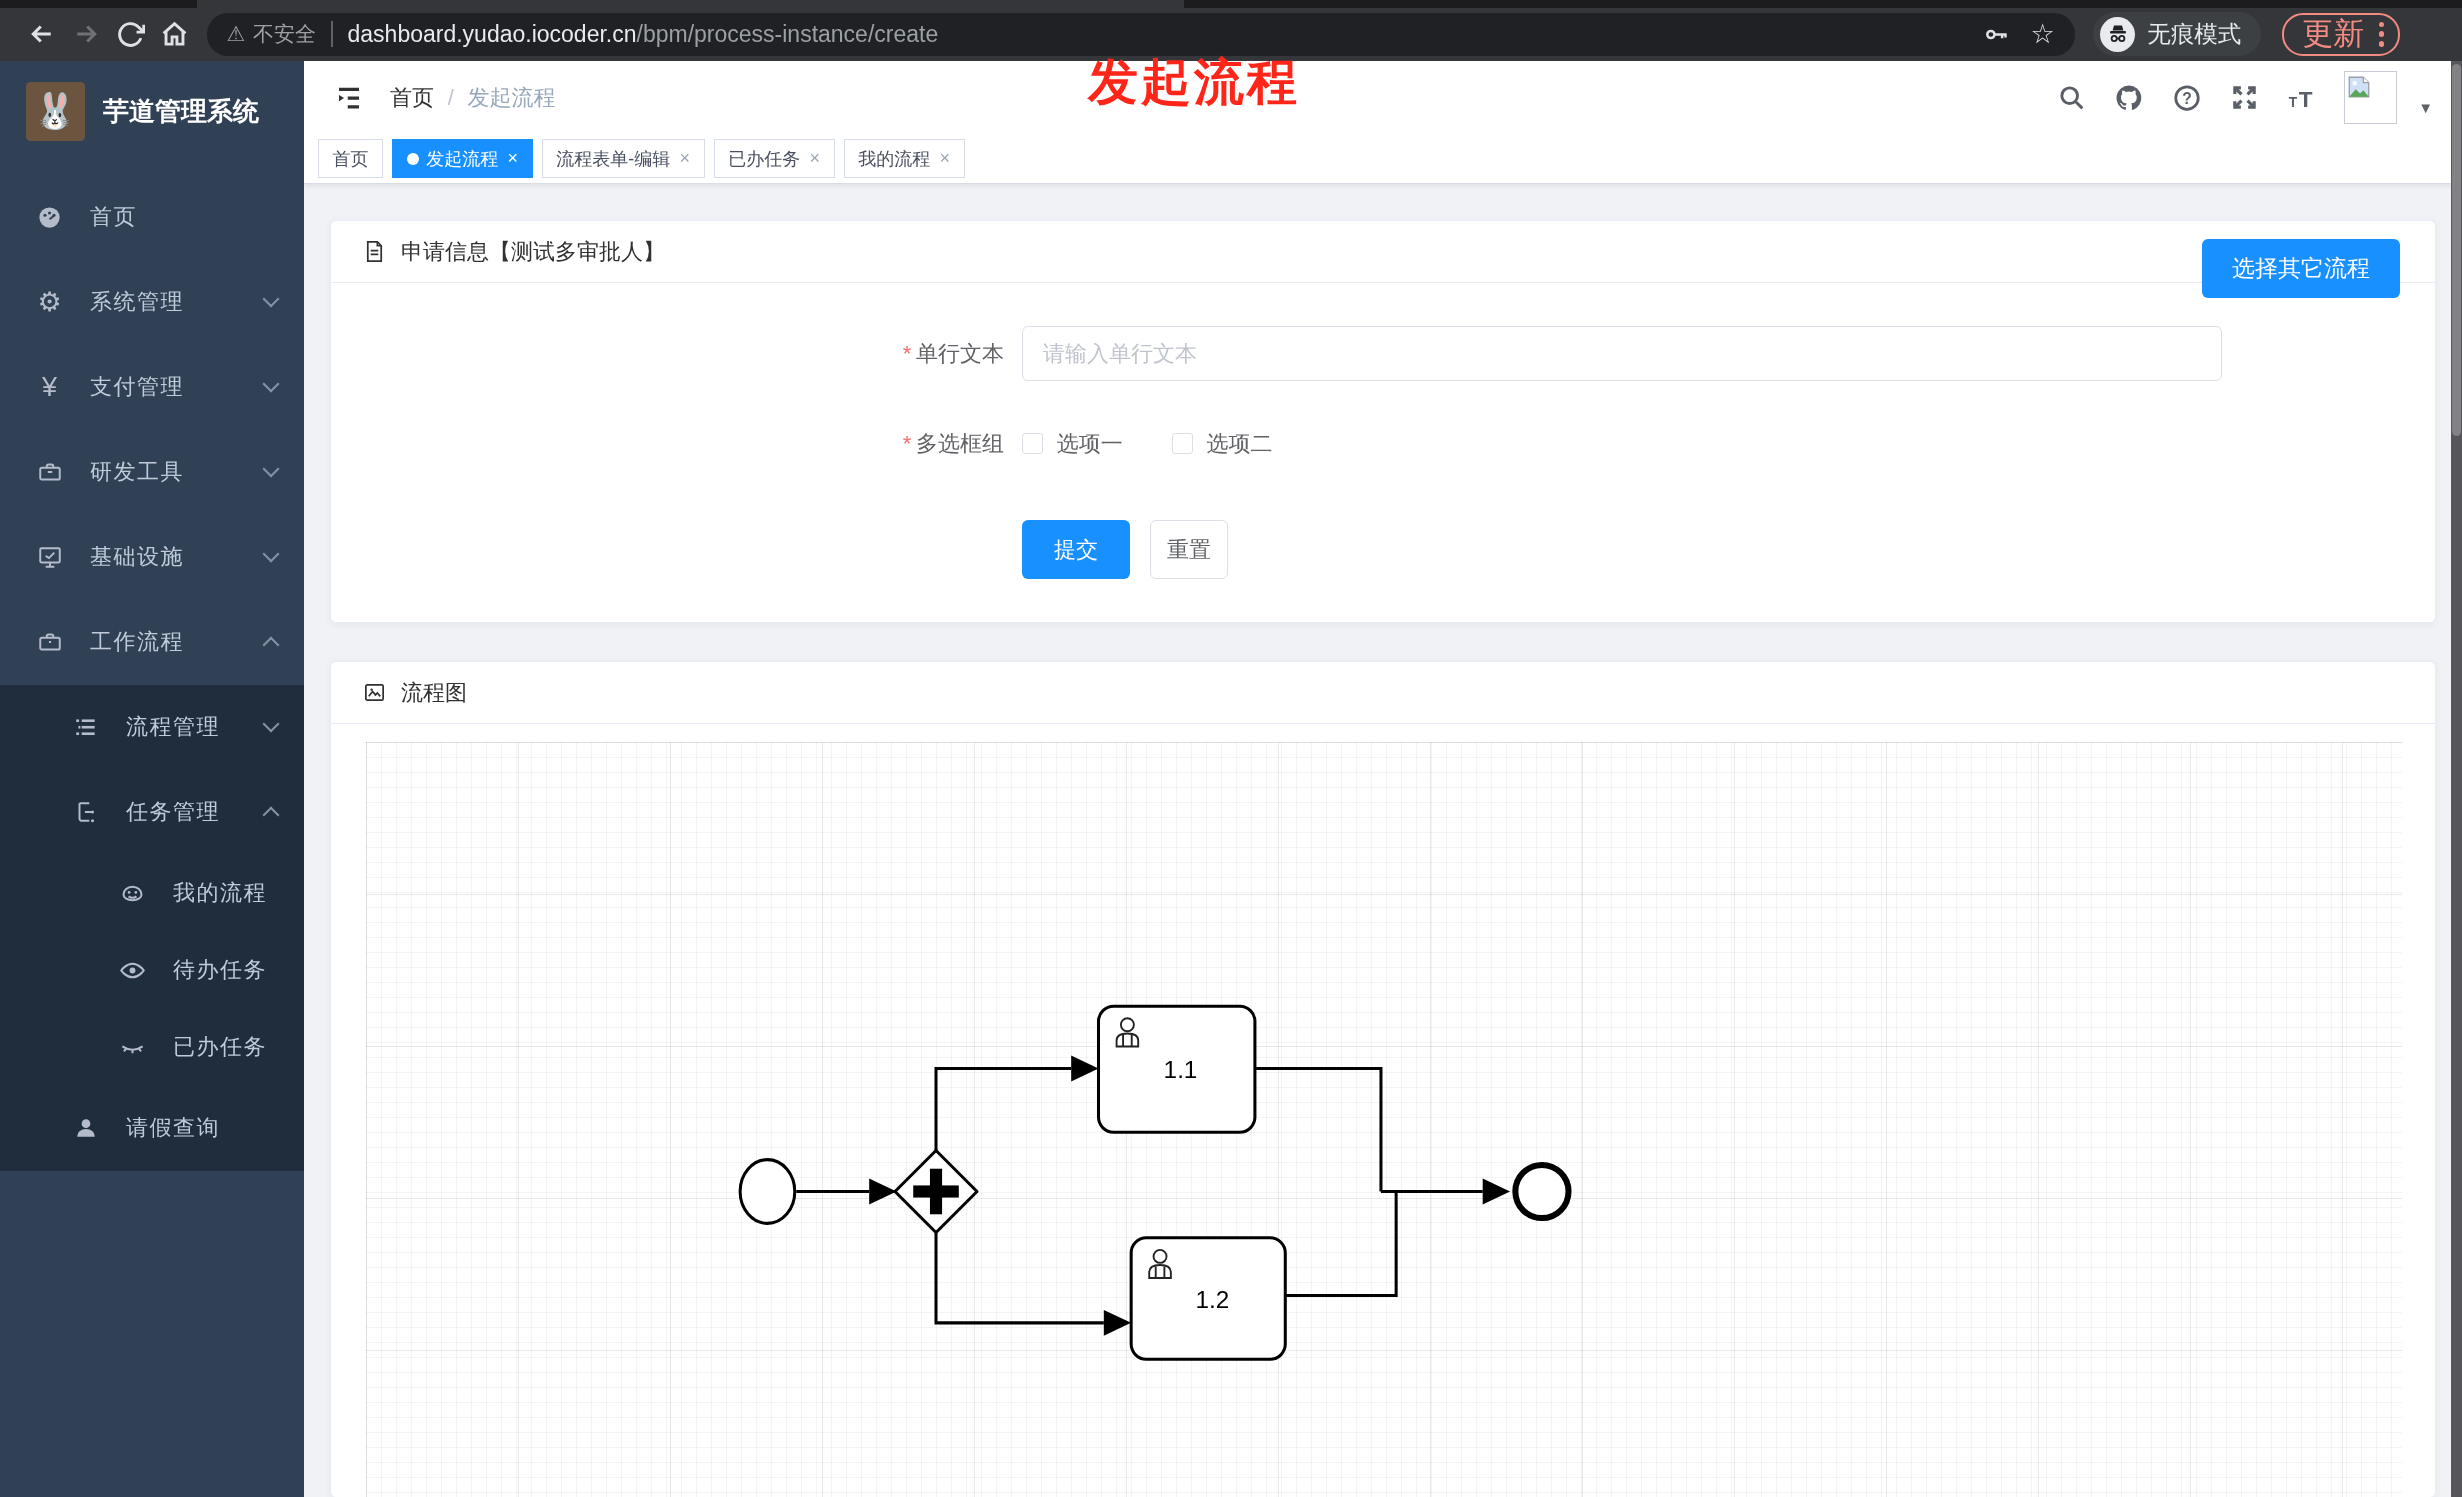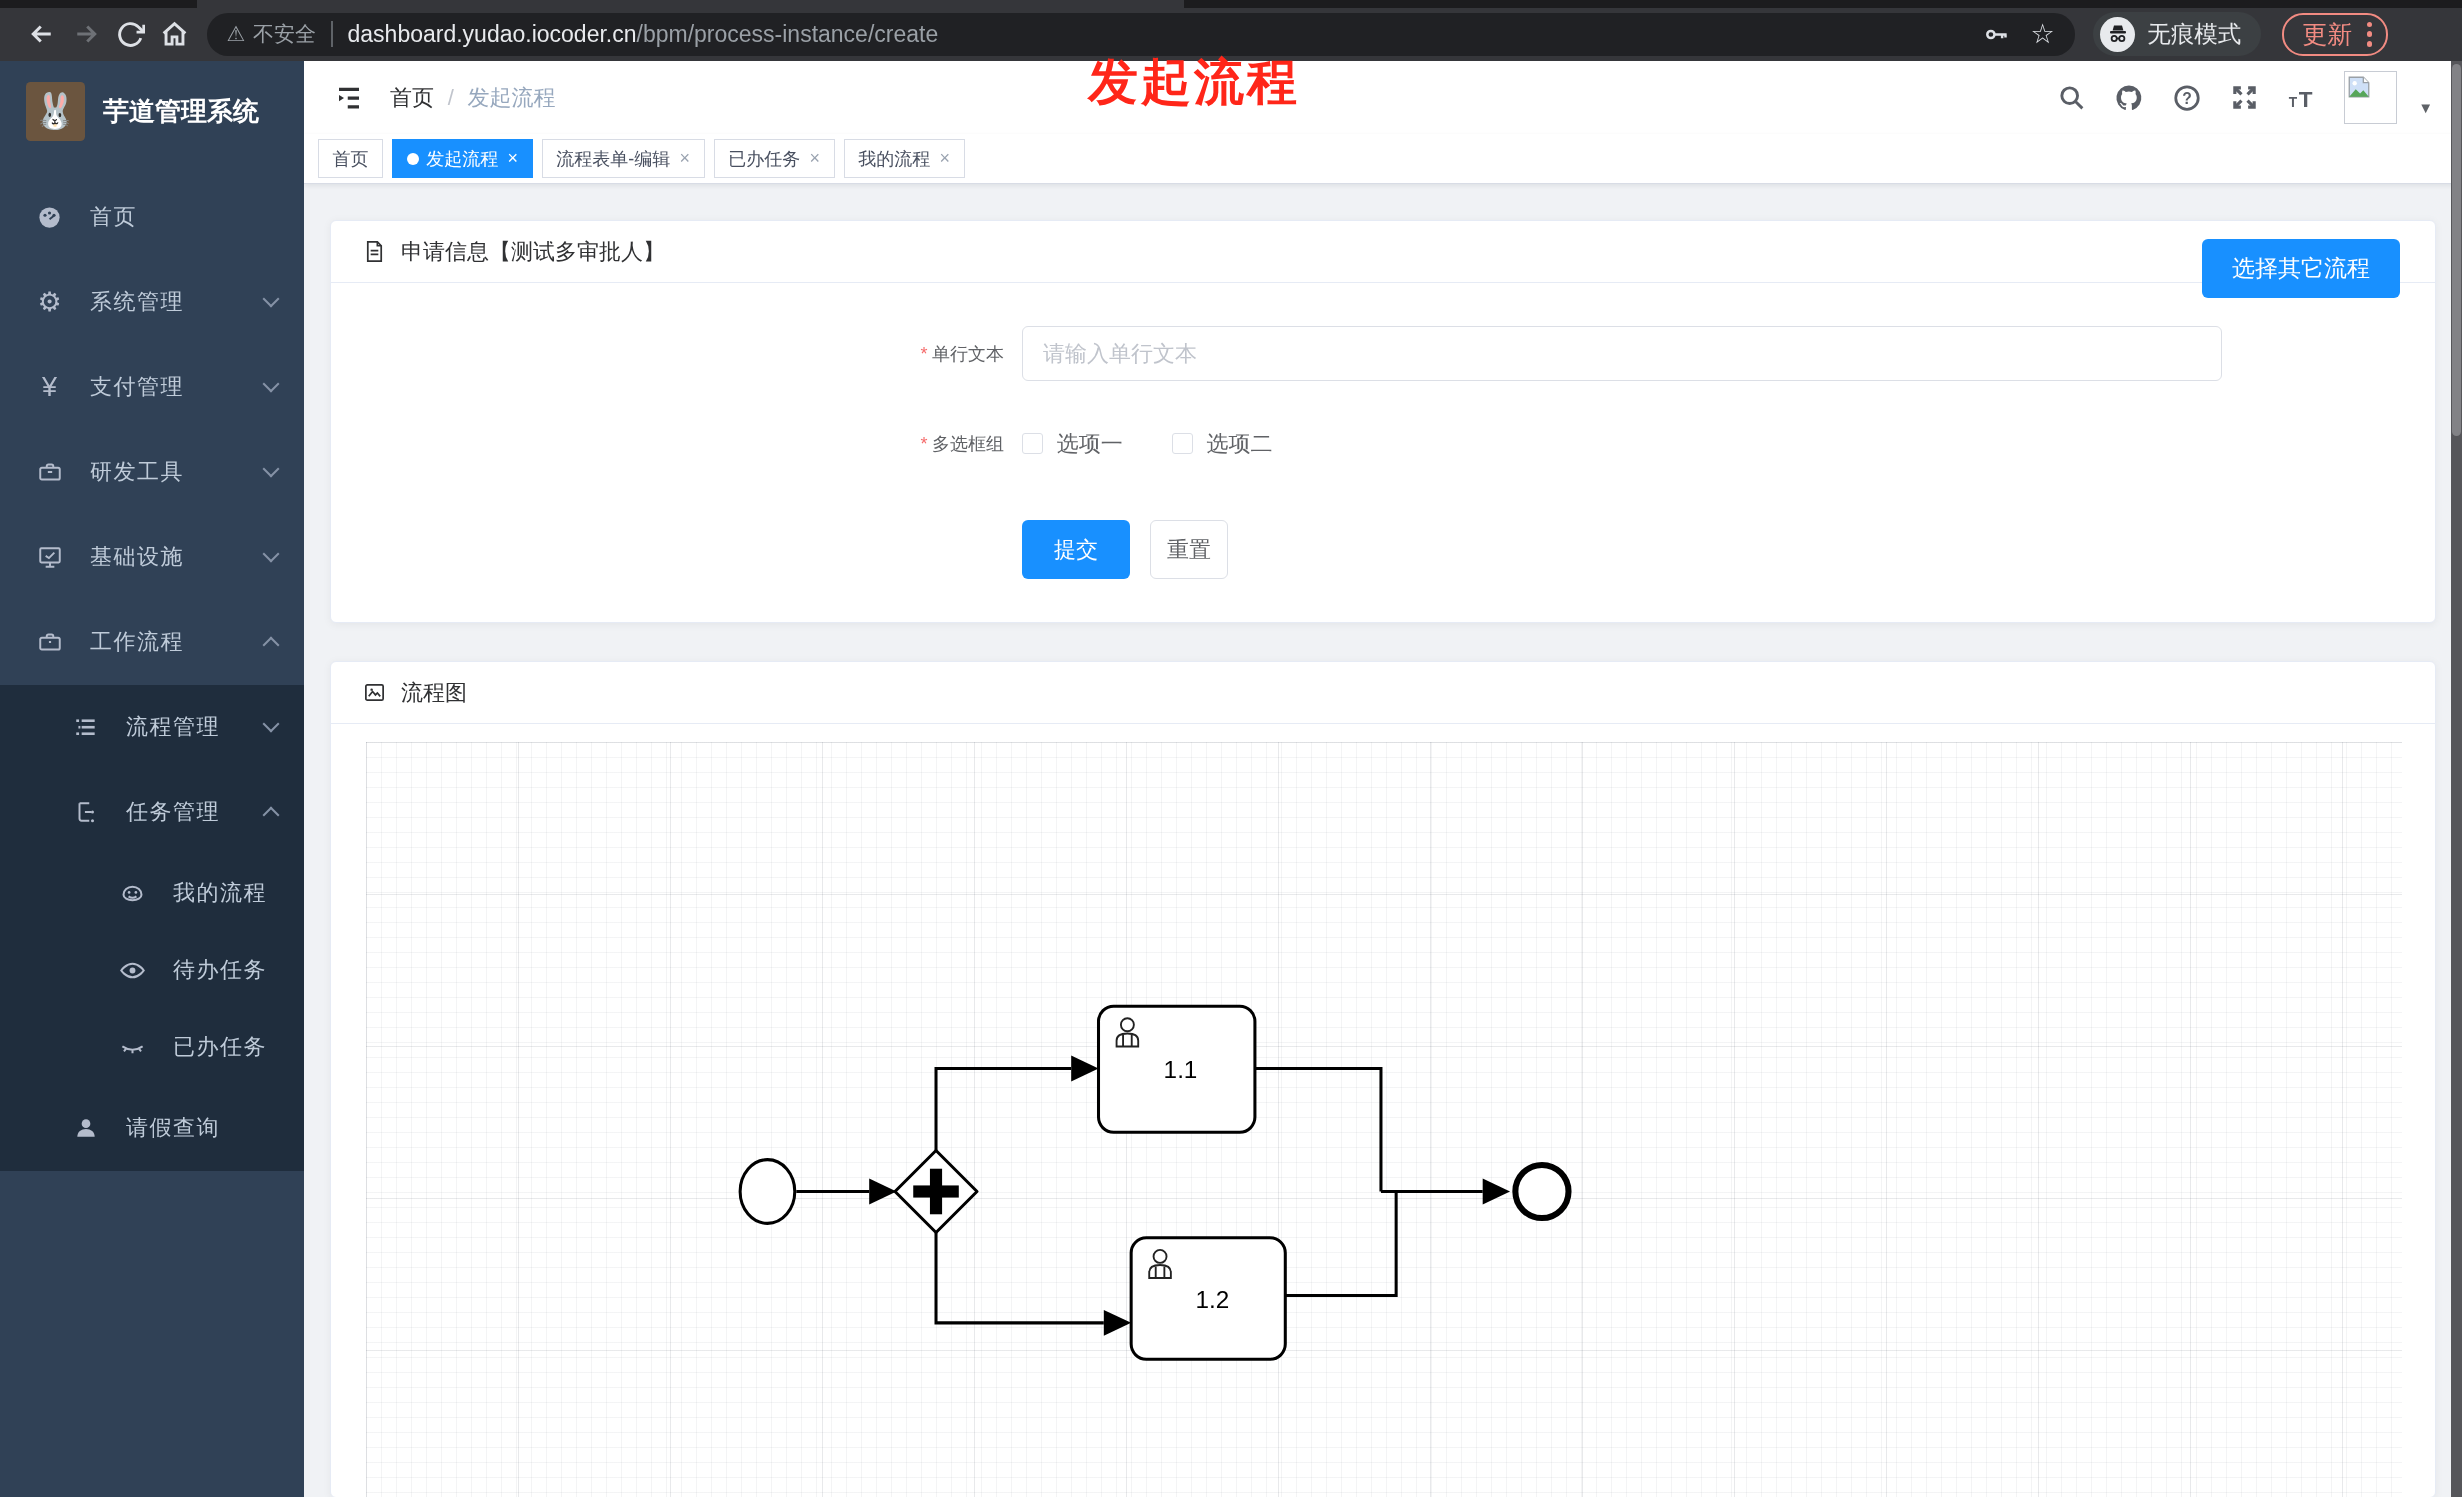--- a/index.html
+++ b/index.html
@@ -15,21 +15,21 @@
   .url-pill { margin-left:10.6px; width:1868px; height:43px; background:#202124; border-radius:21px; display:flex; align-items:center; padding:0 20px; color:#e8eaed; font-size:23px; flex:0 0 auto; }
   .sec-warn { color:#9aa0a6; font-size:21px; display:flex; align-items:center; gap:7.6px; }
   .url-divider { width:1.5px; height:26px; background:#5f6368; margin:0 15px; }
   .url-host { color:#e8eaed; }
   .url-path { color:#9aa0a6; }
   .pill-spacer { flex:1; }
   .pill-ic { margin-left:20px; color:#dee1e6; display:flex; align-items:center; }
   .star-glyph { font-size:27px; color:#dee1e6; }
   .incog-badge { margin-left:18px; height:44px; background:#3c4043; border-radius:22px; display:flex; align-items:center; padding:0 20px 0 7.6px; gap:12px; color:#e8eaed; font-size:23.5px; flex:0 0 auto; }
   .incog-circ { width:35px; height:35px; border-radius:50%; background:#e8eaed; display:flex; align-items:center; justify-content:center; }
-  .update-pill { margin-left:21px; height:43px; border:2.3px solid #f28b82; border-radius:21px; display:flex; align-items:center; padding:0 13.7px 0 18px; gap:15px; color:#f28b82; font-size:25px; flex:0 0 auto; }
+  .update-pill { margin-left:21px; height:43px; border:2.3px solid #f28b82; border-radius:21px; display:flex; align-items:center; padding:0 13.7px 0 18px; gap:15px; color:#f28b82; font-size:31px; flex:0 0 auto; }
   .kebab { display:flex; flex-direction:column; gap:4.6px; }
   .kebab i { width:5.3px; height:5.3px; border-radius:50%; background:#f28b82; }
 
   
   .pg-scrollbar { position:absolute; right:0; top:61px; width:10.6px; bottom:0; background:#56565a; z-index:60; }
   .pg-thumb { position:absolute; top:3px; left:0.8px; width:9px; height:372px; border-radius:4.6px; background:#828286; }
 
   
   .app { position:absolute; top:61px; left:0; width:2462px; height:1437px; display:flex; }
 
@@ -69,21 +69,21 @@
   .annotation { position:absolute; top:49px; left:1088px; z-index:80; color:#ff2619; font-size:50px; font-weight:700; letter-spacing:3px; }
 
   .content { flex:1; padding:36px 26px 0 26px; overflow:hidden; display:flex; flex-direction:column; }
   .card { background:#fff; border:0.8px solid #e6ebf5; border-radius:6px; box-shadow:0 1.5px 9px rgba(0,0,0,.05); }
   .card-header { height:62px; display:flex; align-items:center; gap:15px; padding:0 32px; border-bottom:0.8px solid #e6ebf5; font-size:22px; color:#303133; }
   .card-header .hic { color:#303133; display:flex; align-items:center; }
 
   .form-card { position:relative; flex:0 0 auto; }
   .form-body { padding:43px 0 43px 0; }
   .form-item { display:flex; align-items:center; margin-left:516px; margin-bottom:35px; }
-  .form-label { width:175px; text-align:right; padding-right:18px; font-size:18px; color:#606266; flex:0 0 auto; }
+  .form-label { width:175px; text-align:right; padding-right:18px; font-size:22px; color:#606266; flex:0 0 auto; }
   .req { color:#f56c6c; margin-right:4.6px; }
   .txt-input { width:1200px; height:55px; border:0.8px solid #dcdfe6; border-radius:6px; font-size:22px; padding:0 20px; color:#303133; outline:none; font-family:"Liberation Sans",sans-serif; }
   .txt-input::placeholder { color:#c0c4cc; }
   .cb-group { display:flex; align-items:center; gap:49px; height:55px; }
   .cb-item { display:flex; align-items:center; gap:13.7px; cursor:pointer; }
   .cb-box { width:21px; height:21px; border:1.5px solid #dcdfe6; border-radius:3px; background:#fff; }
   .cb-lbl { font-size:22px; color:#606266; }
   .btn-row { display:flex; gap:20px; margin-left:691px; margin-top:49px; }
   .btn { height:59px; border-radius:6px; font-size:22px; display:flex; align-items:center; justify-content:center; cursor:pointer; font-family:"Liberation Sans",sans-serif; }
   .btn-primary { background:#1890ff; color:#fff; border:none; padding:0 32px;font-family:Liberation Mono, monospace; }

